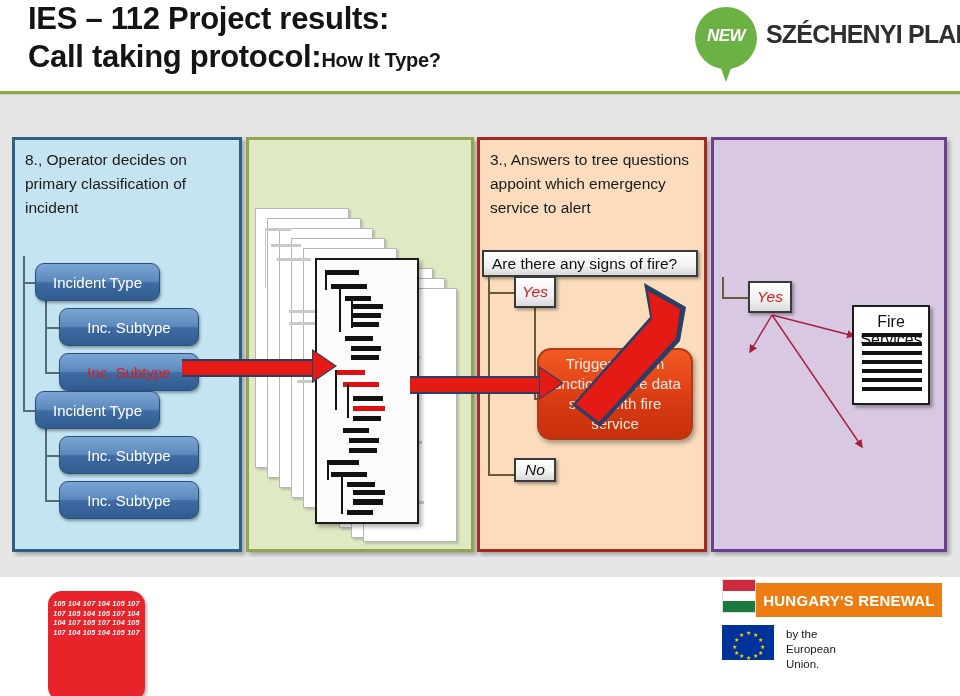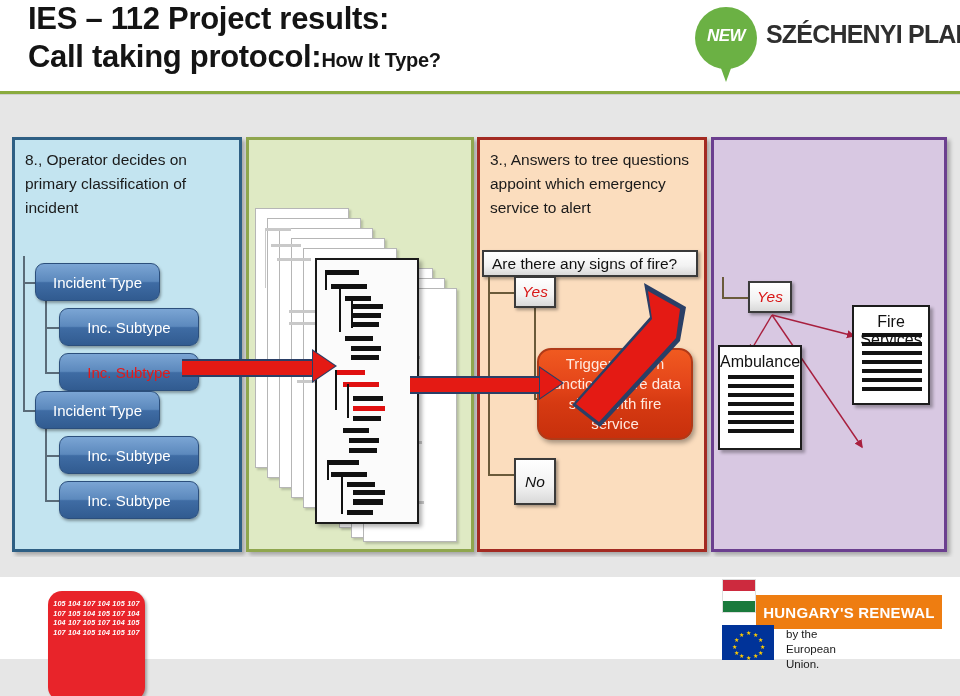--- a/index.html
+++ b/index.html
@@ -155,21 +155,21 @@
   }
   .arrow-head-o{
     position:absolute;width:0;height:0;
     border-top:17px solid transparent;border-bottom:17px solid transparent;
     border-left:25px solid #2a3f66;
   }
 
   .thinarrow{position:absolute;overflow:visible;}
 
   
-  .footer{position:absolute;left:0;top:557px;width:960px;height:102px;background:#ffffff;}
+  .footer{position:absolute;left:0;top:557px;width:960px;height:139px;background:#ffffff;}
   .footgray{position:absolute;left:0;top:0;width:960px;height:20px;background:#e6e6e6;}
 
   .ies{
     position:absolute;left:48px;top:34px;width:97px;height:110px;
     background:#e8242a;border-radius:14px;
     box-shadow:2px 2px 3px rgba(0,0,0,0.3);
     overflow:hidden;
   }
   .ies-nums{
     position:absolute;left:0;right:0;top:8px;
@@ -183,21 +183,21 @@
   .ies-proj{position:absolute;left:6px;top:24px;color:#fff;font-size:6px;font-weight:bold;}
   .ies-112{position:absolute;left:36px;top:0px;color:#fff;font-size:29px;font-weight:bold;font-style:italic;letter-spacing:-1px;}
   .ies-stars{position:absolute;left:38px;top:28px;color:#f2c014;font-size:8px;letter-spacing:-1px;}
 
   .hun-wrap{position:absolute;left:722px;top:22px;}
   .hu-flag{position:absolute;left:0;top:0;width:34px;height:34px;border:1px solid #ddd;box-sizing:border-box;}
   .hu-r{position:absolute;left:0;top:0;width:100%;height:33.3%;background:#cd2a3e;}
   .hu-w{position:absolute;left:0;top:33.3%;width:100%;height:33.4%;background:#ffffff;}
   .hu-g{position:absolute;left:0;top:66.7%;width:100%;height:33.3%;background:#1a7a3c;}
   .hu-bar{
-    position:absolute;left:34px;top:16px;width:186px;height:34px;background:#ee7d11;
+    position:absolute;left:34px;top:4px;width:186px;height:34px;background:#ee7d11;
     display:flex;align-items:center;justify-content:center;
   }
   .hu-bar span{color:#ffffff;font-size:15px;font-weight:bold;letter-spacing:0.2px;}
 
   .eu-wrap{position:absolute;left:722px;top:68px;}
   .eu-flag{position:absolute;left:0;top:0;width:52px;height:35px;background:#003399;}
   .eu-star{position:absolute;color:#ffcc00;font-size:6px;line-height:6px;}
   .eu-txt{
     position:absolute;left:64px;top:2px;
     font-size:11.5px;line-height:15px;color:#1a1a1a;
@@ -330,21 +330,21 @@
 
     <div class="cline thin" style="left:8px;top:137px;width:2px;height:198px;"></div>
     <div class="cline thin" style="left:8px;top:152px;width:26px;height:2px;"></div>
     <div class="cline thin" style="left:8px;top:334px;width:26px;height:2px;"></div>
     <div class="cline thin" style="left:54px;top:168px;width:2px;height:92px;"></div>
     <div class="cline thin" style="left:54px;top:258px;width:22px;height:2px;"></div>
 
     <div class="qbox center red" style="left:34px;top:136px;width:42px;height:32px;">
         <span>Yes</span>
       </div>
-    <div class="qbox center" style="left:34px;top:318px;width:42px;height:47px;">
+    <div class="qbox center" style="left:34px;top:318px;width:42px;height:24px;">
         <span>No</span>
       </div>
 
     <div id="trigger" style="left:57px;top:208px;width:156px;height:92px;">
         <span>Trigger system function: share data sheet with fire service</span>
       </div>
   </div>
 
   <div class="panel" id="panel4">
 
@@ -371,30 +371,20 @@
       <div class="doclabel">Fire Services</div>
       <div class="docline" style="left:8px;top:26px;width:60px;"></div>
       <div class="docline" style="left:8px;top:35px;width:60px;"></div>
       <div class="docline" style="left:8px;top:44px;width:60px;"></div>
       <div class="docline" style="left:8px;top:53px;width:60px;"></div>
       <div class="docline" style="left:8px;top:62px;width:60px;"></div>
       <div class="docline" style="left:8px;top:71px;width:60px;"></div>
       <div class="docline" style="left:8px;top:80px;width:60px;"></div>
     </div>
 
-    <div class="docsheet" style="left:4px;top:205px;width:84px;height:105px;">
-      <div class="doclabel">Ambulance</div>
-      <div class="docline" style="left:8px;top:28px;width:66px;"></div>
-      <div class="docline" style="left:8px;top:37px;width:66px;"></div>
-      <div class="docline" style="left:8px;top:46px;width:66px;"></div>
-      <div class="docline" style="left:8px;top:55px;width:66px;"></div>
-      <div class="docline" style="left:8px;top:64px;width:66px;"></div>
-      <div class="docline" style="left:8px;top:73px;width:66px;"></div>
-      <div class="docline" style="left:8px;top:82px;width:66px;"></div>
-    </div>
 
   </div>
 
   <div>
     <div class="arrow-shaft" style="left:182px;top:264px;width:136px;"></div>
     <div class="arrow-head-o" style="left:312px;top:254px;"></div>
     <div class="arrow-head" style="left:313px;top:256px;"></div>
   </div>
 
   <div>

